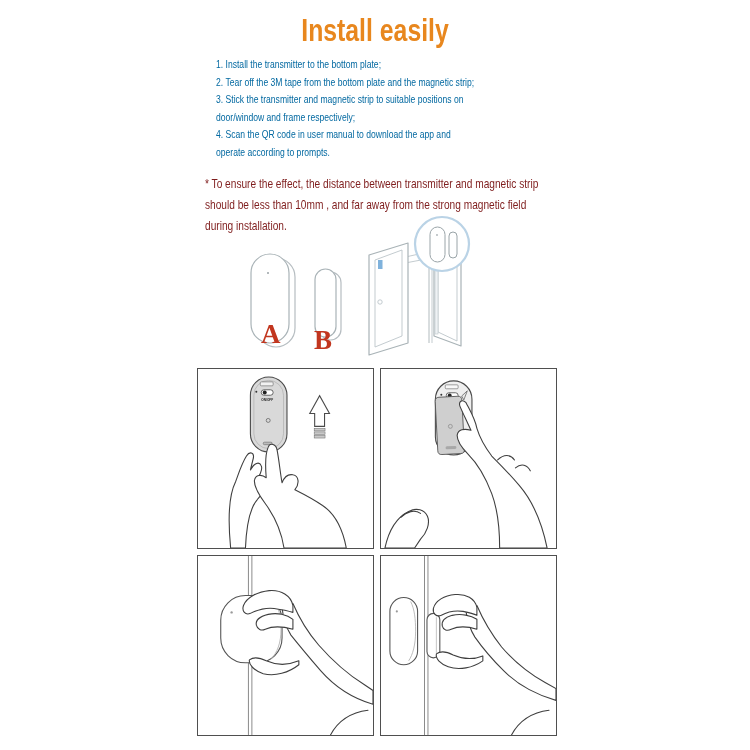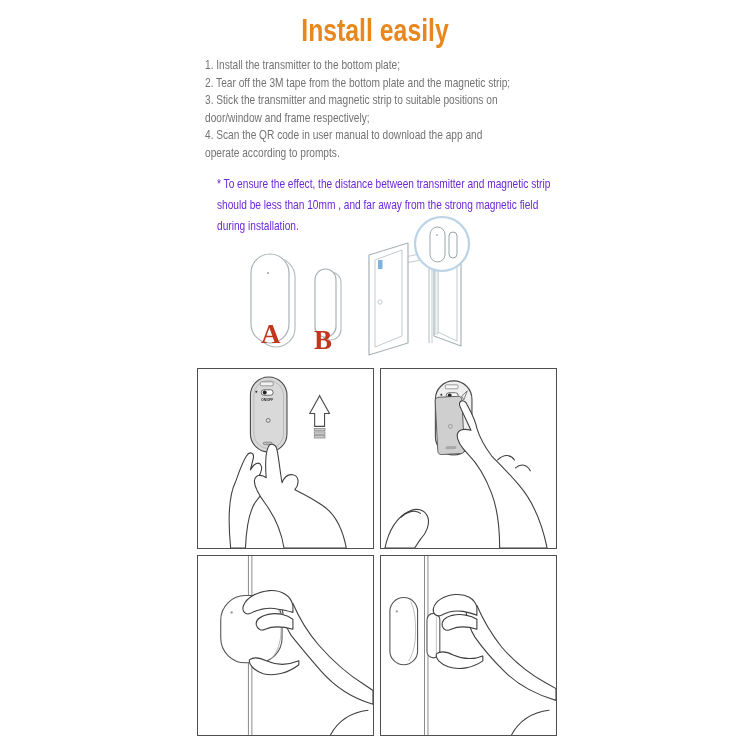--- a/index.html
+++ b/index.html
@@ -1,21 +1,21 @@
 <!DOCTYPE html>
 <html><head>
 <meta charset="utf-8">
 <style>
   html,body{margin:0;padding:0;background:#fff;}
   .page{position:relative;width:602px;height:750px;background:#ffffff;overflow:hidden;
         font-family:"Liberation Sans",sans-serif;color:#1e1e1e;}
   .title{position:absolute;top:13px;left:0;width:750px;margin:0;text-align:center;
          font-size:31px;font-weight:600;color:#e8871e;transform:scaleX(.80);}
-  .instructions{position:absolute;left:205px;top:56px;width:400px;font-size:13px;line-height:17.5px;color:#737373;}
-  .note{position:absolute;left:217px;top:173px;width:400px;font-size:13px;line-height:21px;color:#6d28d9;}
+  .instructions{position:absolute;left:216px;top:56px;width:400px;font-size:11px;line-height:17.5px;color:#0369a1;}
+  .note{position:absolute;left:205px;top:173px;width:400px;font-size:13px;line-height:21px;color:#7f1d1d;}
   .tline{white-space:nowrap;transform:scaleX(.78);transform-origin:0 0;}
   .fig-devices{position:absolute;left:238px;top:247px;}
   .fig-door{position:absolute;left:363px;top:214px;}
   .panels{position:absolute;left:197px;top:368px;display:grid;
           grid-template-columns:177px 177px;grid-template-rows:181px 181px;gap:6px;}
   .panel{border:1.5px solid #4f4f4f;background:#fff;box-sizing:border-box;}
   .hand{fill:#ffffff;stroke:#3f3f3f;stroke-width:1.1;stroke-linejoin:round;}
   .sketch{fill:none;stroke:#3f3f3f;stroke-width:1.1;stroke-linecap:round;}
   .lite{stroke:#a9b3b7;fill:#ffffff;stroke-width:1.2;stroke-linejoin:round;}
   .litethin{stroke:#bcc5c9;fill:none;stroke-width:.9;}

